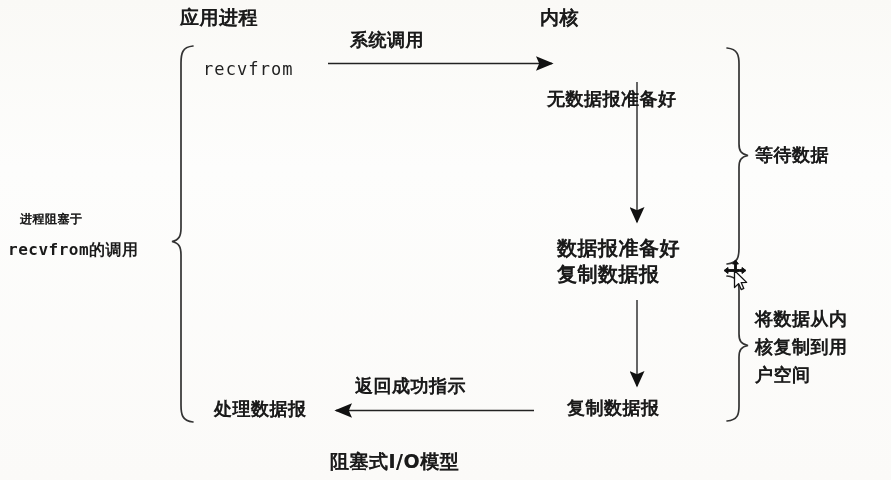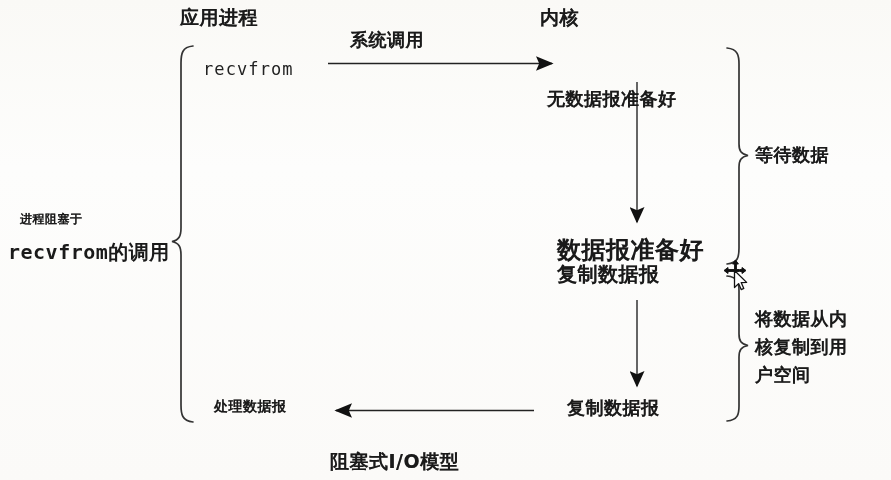--- a/index.html
+++ b/index.html
@@ -135,37 +135,38 @@
   <div class="lbl cjk-bold hdr ctr" style="left:180px; top:6px; width:180px;">应用进程</div>
 
   <div class="lbl cjk-bold hdr ctr" style="left:540px; top:6px; width:160px;">内核</div>
 
   <div class="lbl mono" style="left:203px; top:53px; font-size:17px;margin-top:6px;">recvfrom</div>
 
   <div class="lbl cjk-bold ctr" style="left:350px; top:29px; width:180px; font-size:18px;">系统调用</div>
 
   <div class="lbl cjk-bold ctr" style="left:547px; top:52px; width:180px; font-size:18px;margin-top:36px;">无数据报准备好</div>
 
-  <div class="lbl cjk-bold ctr" style="left:557px; top:236px; width:160px; font-size:24px;">数据报准备好</div>
+  <div class="lbl cjk-bold ctr" style="left:557px; top:236px; width:160px; font-size:20px;">数据报准备好</div>
   <div class="lbl cjk-bold ctr" style="left:557px; top:262px; width:160px; font-size:20px;">复制数据报</div>
 
   <div class="lbl cjk-bold ctr" style="left:567px; top:397px; width:140px; font-size:18px;">复制数据报</div>
 
   <div class="lbl cjk-bold ctr" style="left:20px; top:212px; width:150px; font-size:12px;font-family:Liberation Serif, serif;">进程阻塞于</div>
-  <div class="lbl ctr" style="left:8px; top:240px; width:165px; font-size:20px;
+  <div class="lbl ctr" style="left:8px; top:240px; width:165px; font-size:16px;
               font-family:'DejaVu Sans Mono','Liberation Mono',monospace; font-weight:700;">recvfrom的调用</div>
 
   <div class="lbl cjk-bold" style="left:755px; top:144px; font-size:18px;">等待数据</div>
 
   <div class="lbl cjk-bold" style="left:755px; top:308px; font-size:18px;">将数据从内</div>
   <div class="lbl cjk-bold" style="left:755px; top:336px; font-size:18px;">核复制到用</div>
   <div class="lbl cjk-bold" style="left:755px; top:364px; font-size:18px;">户空间</div>
 
+  <div class="lbl cjk-bold ctr" style="left:355px; top:375px; width:190px; font-size:18px;">返回成功指示</div>
 
-  <div class="lbl cjk-bold" style="left:214px; top:398px; font-size:14px;">处理数据报</div>
+  <div class="lbl cjk-bold" style="left:214px; top:398px; font-size:18px;">处理数据报</div>
 
   <div class="lbl cjk-bold caption ctr" style="left:330px; top:450px; width:240px;">阻塞式I/O模型</div>
 
   <div id="cursor" style="left: 722px; top: 258px;">
     <svg viewBox="0 0 34 34" width="34" height="34">
 
       <g fill="#111" stroke="#111" stroke-width="1">
 
         <path d="M2,12.5 L6,9.5 L6,11.6 L17,11.6 L17,13.4 L6,13.4 L6,15.5 Z"></path>
         <path d="M24,12.5 L20,9.5 L20,11.6 L17.5,11.6 L17.5,13.4 L20,13.4 L20,15.5 Z"></path>

